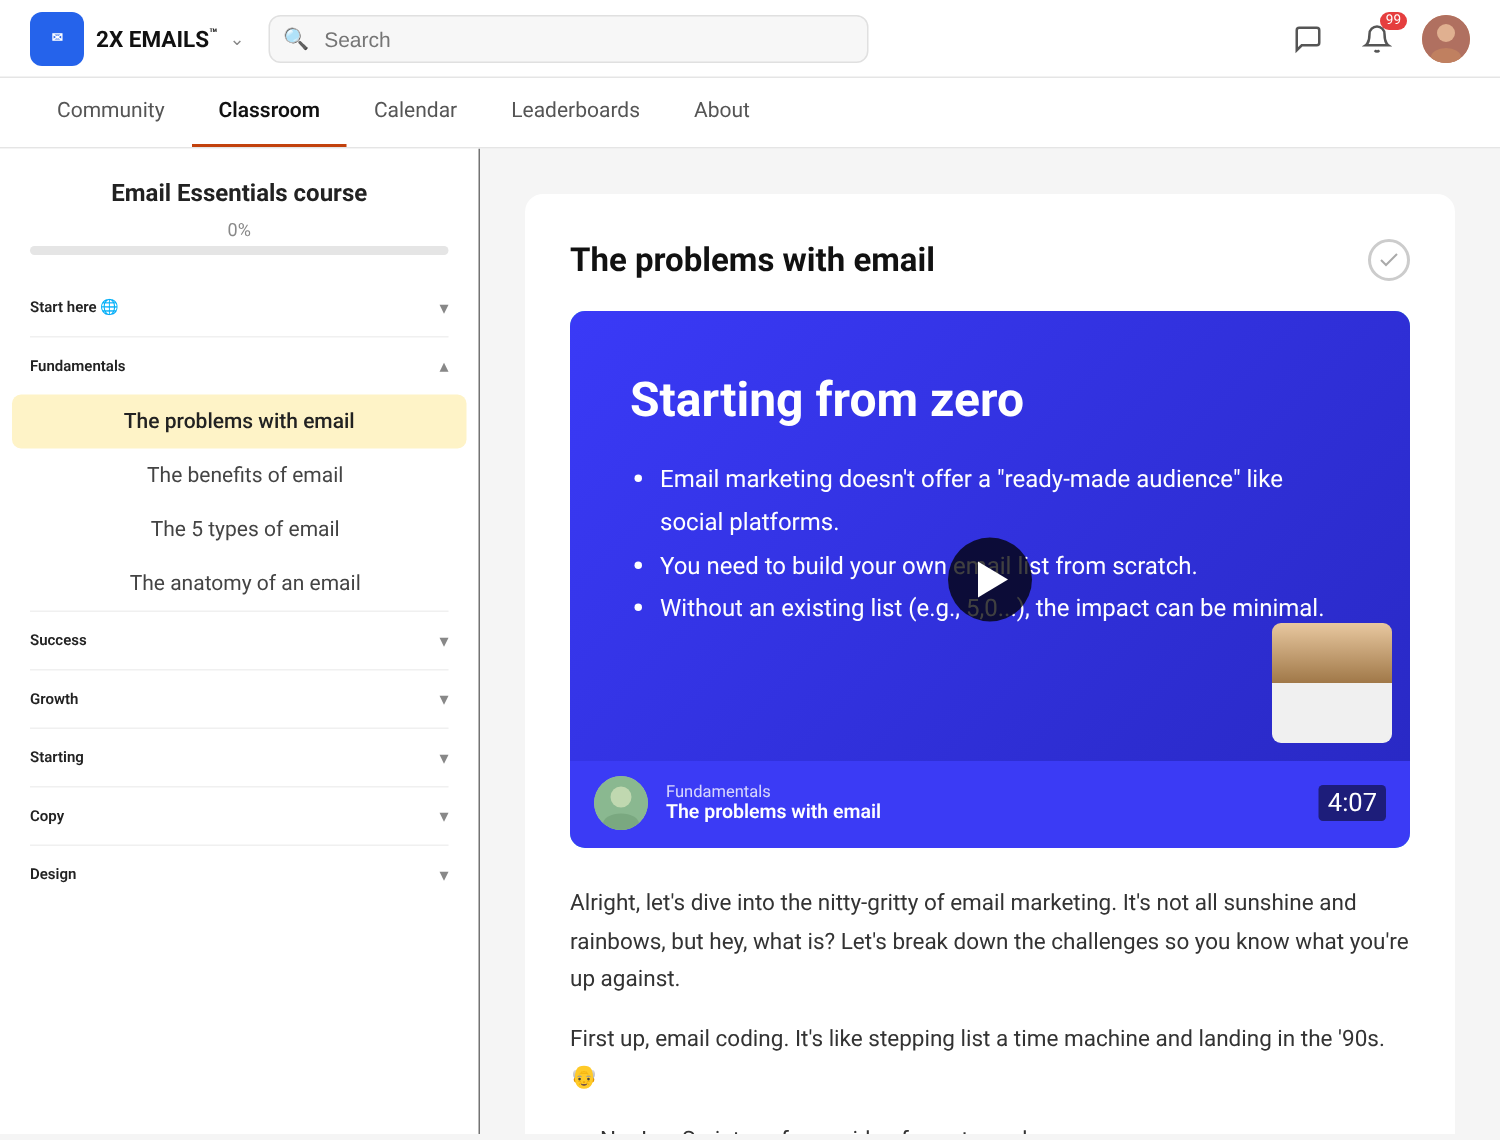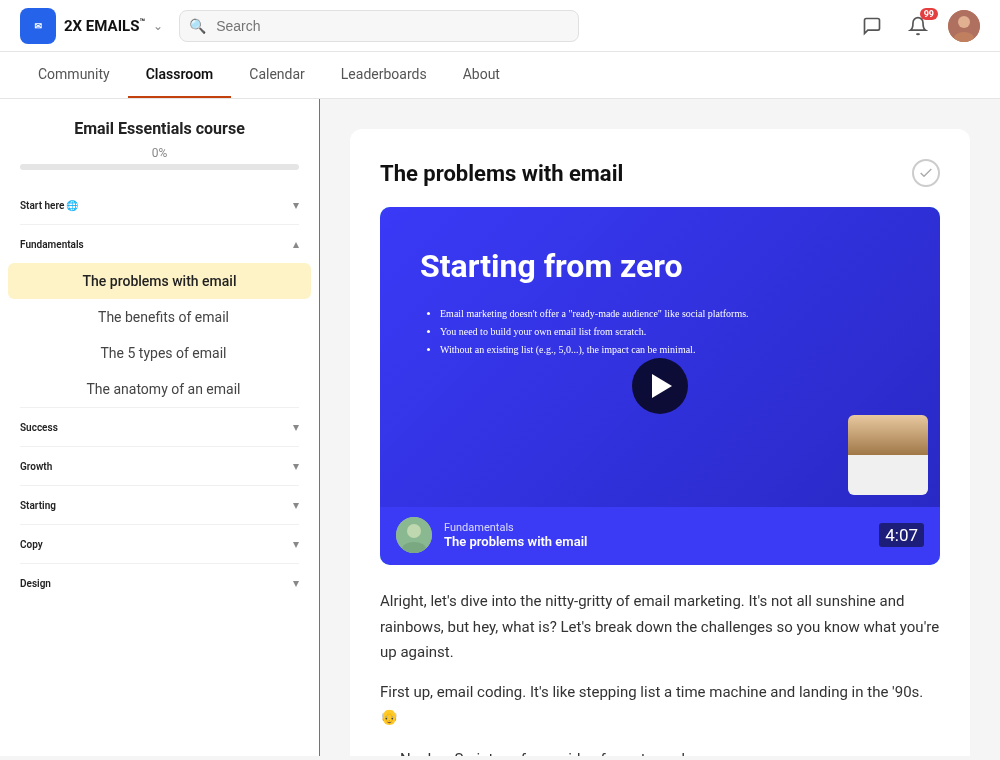--- a/index.html
+++ b/index.html
@@ -10,21 +10,21 @@
     .logo-wrap { display: flex; align-items: center; gap: 8px; }
     .logo-icon { width: 36px; height: 36px; background: #2563eb; border-radius: 8px; display: flex; align-items: center; justify-content: center; color: #fff; font-weight: 900; font-size: 11px; }
     .app-name { font-weight: 700; font-size: 15px; color: #111; }
     .app-name sup { font-size: 9px; vertical-align: super; }
     .chevron-ud { color: #888; font-size: 12px; cursor: pointer; }
     .search-wrap { flex: 1; max-width: 400px; position: relative; }
     .search-wrap input { width: 100%; padding: 7px 14px 7px 36px; border-radius: 8px; border: 1px solid #e0e0e0; background: #f7f7f7; font-size: 14px; outline: none; color: #404040; }
     .search-icon-wrap { position: absolute; left: 10px; top: 50%; transform: translateY(-50%); color: #aaa; font-size: 14px; }
     .topbar-right { display: flex; align-items: center; gap: 14px; margin-left: auto; }
     .icon-btn { position: relative; cursor: pointer; width: 32px; height: 32px; display: flex; align-items: center; justify-content: center; color: #555; font-size: 18px; }
-    .badge { position: absolute; top: -2px; right: -4px; background: #e53e3e; color: #fff; border-radius: 10px; font-size: 9px; font-weight: 700; padding: 1px 4px; min-width: 16px; text-align: center; }
+    .badge { position: absolute; top: -2px; right: -4px; background: #e53e3e; color: #fff; border-radius: 10px; font-size: 9px; font-weight: 400; padding: 1px 4px; min-width: 16px; text-align: center; }
     .avatar { width: 32px; height: 32px; border-radius: 50%; background: #c07a5a; overflow: hidden; display: flex; align-items: center; justify-content: center; color: #fff; font-size: 13px; }
 
     
     .nav { display: flex; align-items: center; background: #fff; border-bottom: 1px solid #e5e5e5; padding: 0 20px; gap: 0; }
     .nav-item { padding: 14px 18px; font-size: 14px; color: #555; cursor: pointer; border-bottom: 2px solid transparent; }
     .nav-item.active { color: #111; border-bottom: 2px solid #c2410c; font-weight: 600; }
 
     
     .main-layout { display: flex; height: calc(100vh - 103px); overflow: hidden; }
 
@@ -49,21 +49,21 @@
     .content-card { background: #fff; border-radius: 12px; padding: 30px; max-width: 660px; }
     .lesson-title-row { display: flex; align-items: center; justify-content: space-between; margin-bottom: 20px; }
     .lesson-title { font-size: 22px; font-weight: 700; color: #111; }
     .check-icon { width: 28px; height: 28px; border-radius: 50%; border: 2px solid #ccc; display: flex; align-items: center; justify-content: center; color: #aaa; font-size: 14px; }
 
     
     .video-container { border-radius: 10px; overflow: hidden; background: #5eead4; position: relative; margin-bottom: 24px; }
     .video-inner { width: 100%; position: relative; }
     .video-bg { background: linear-gradient(135deg, #3a3af7 0%, #2929c5 100%); padding: 40px 40px 60px; min-height: 300px; position: relative; }
     .video-slide-title { color: #fff; font-size: 32px; font-weight: 700; margin-bottom: 20px; }
-    .video-bullets { list-style: disc; padding-left: 20px; color: #fff; font-size: 10px; line-height: 1.8; font-family: Liberation Serif, serif; }
+    .video-bullets { list-style: disc; padding-left: 20px; color: #fff; font-size: 16px; line-height: 1.8; }
     .video-thumbnail { position: absolute; bottom: 12px; right: 12px; width: 80px; height: 80px; border-radius: 6px; background: #c8a080; overflow: hidden; display: flex; align-items: center; justify-content: center; }
     .thumbnail-face { width: 80px; height: 80px; background: linear-gradient(180deg, #d4a0a0 0%, #c07060 100%); }
     .play-btn-overlay { position: absolute; top: 50%; left: 50%; transform: translate(-50%, -50%); width: 56px; height: 56px; background: rgba(0,0,0,0.75); border-radius: 50%; display: flex; align-items: center; justify-content: center; cursor: pointer; }
     .play-triangle { width: 0; height: 0; border-top: 12px solid transparent; border-bottom: 12px solid transparent; border-left: 20px solid #fff; margin-left: 4px; }
     .video-meta { background: #3b3bf5; padding: 10px 16px 12px; display: flex; align-items: center; gap: 12px; }
     .meta-avatar { width: 36px; height: 36px; border-radius: 50%; background: #a0c0a0; overflow: hidden; }
     .meta-text { color: rgba(255,255,255,0.8); font-size: 11px; }
     .meta-lesson { color: #fff; font-size: 13px; font-weight: 600; }
 
     

